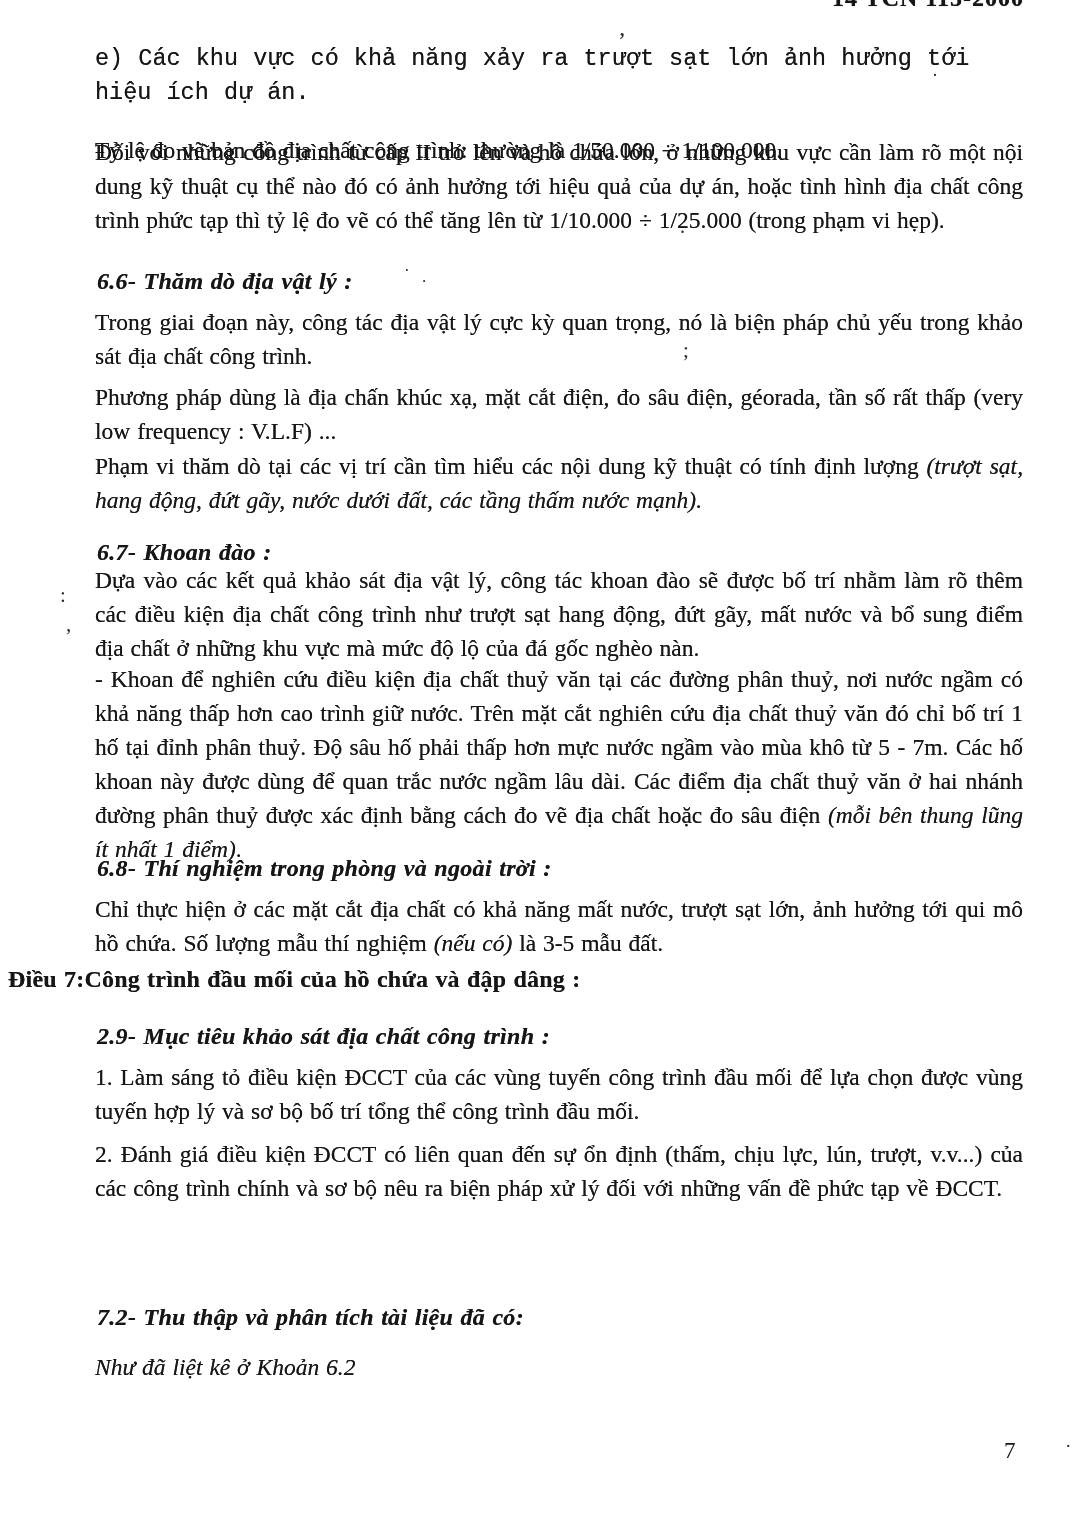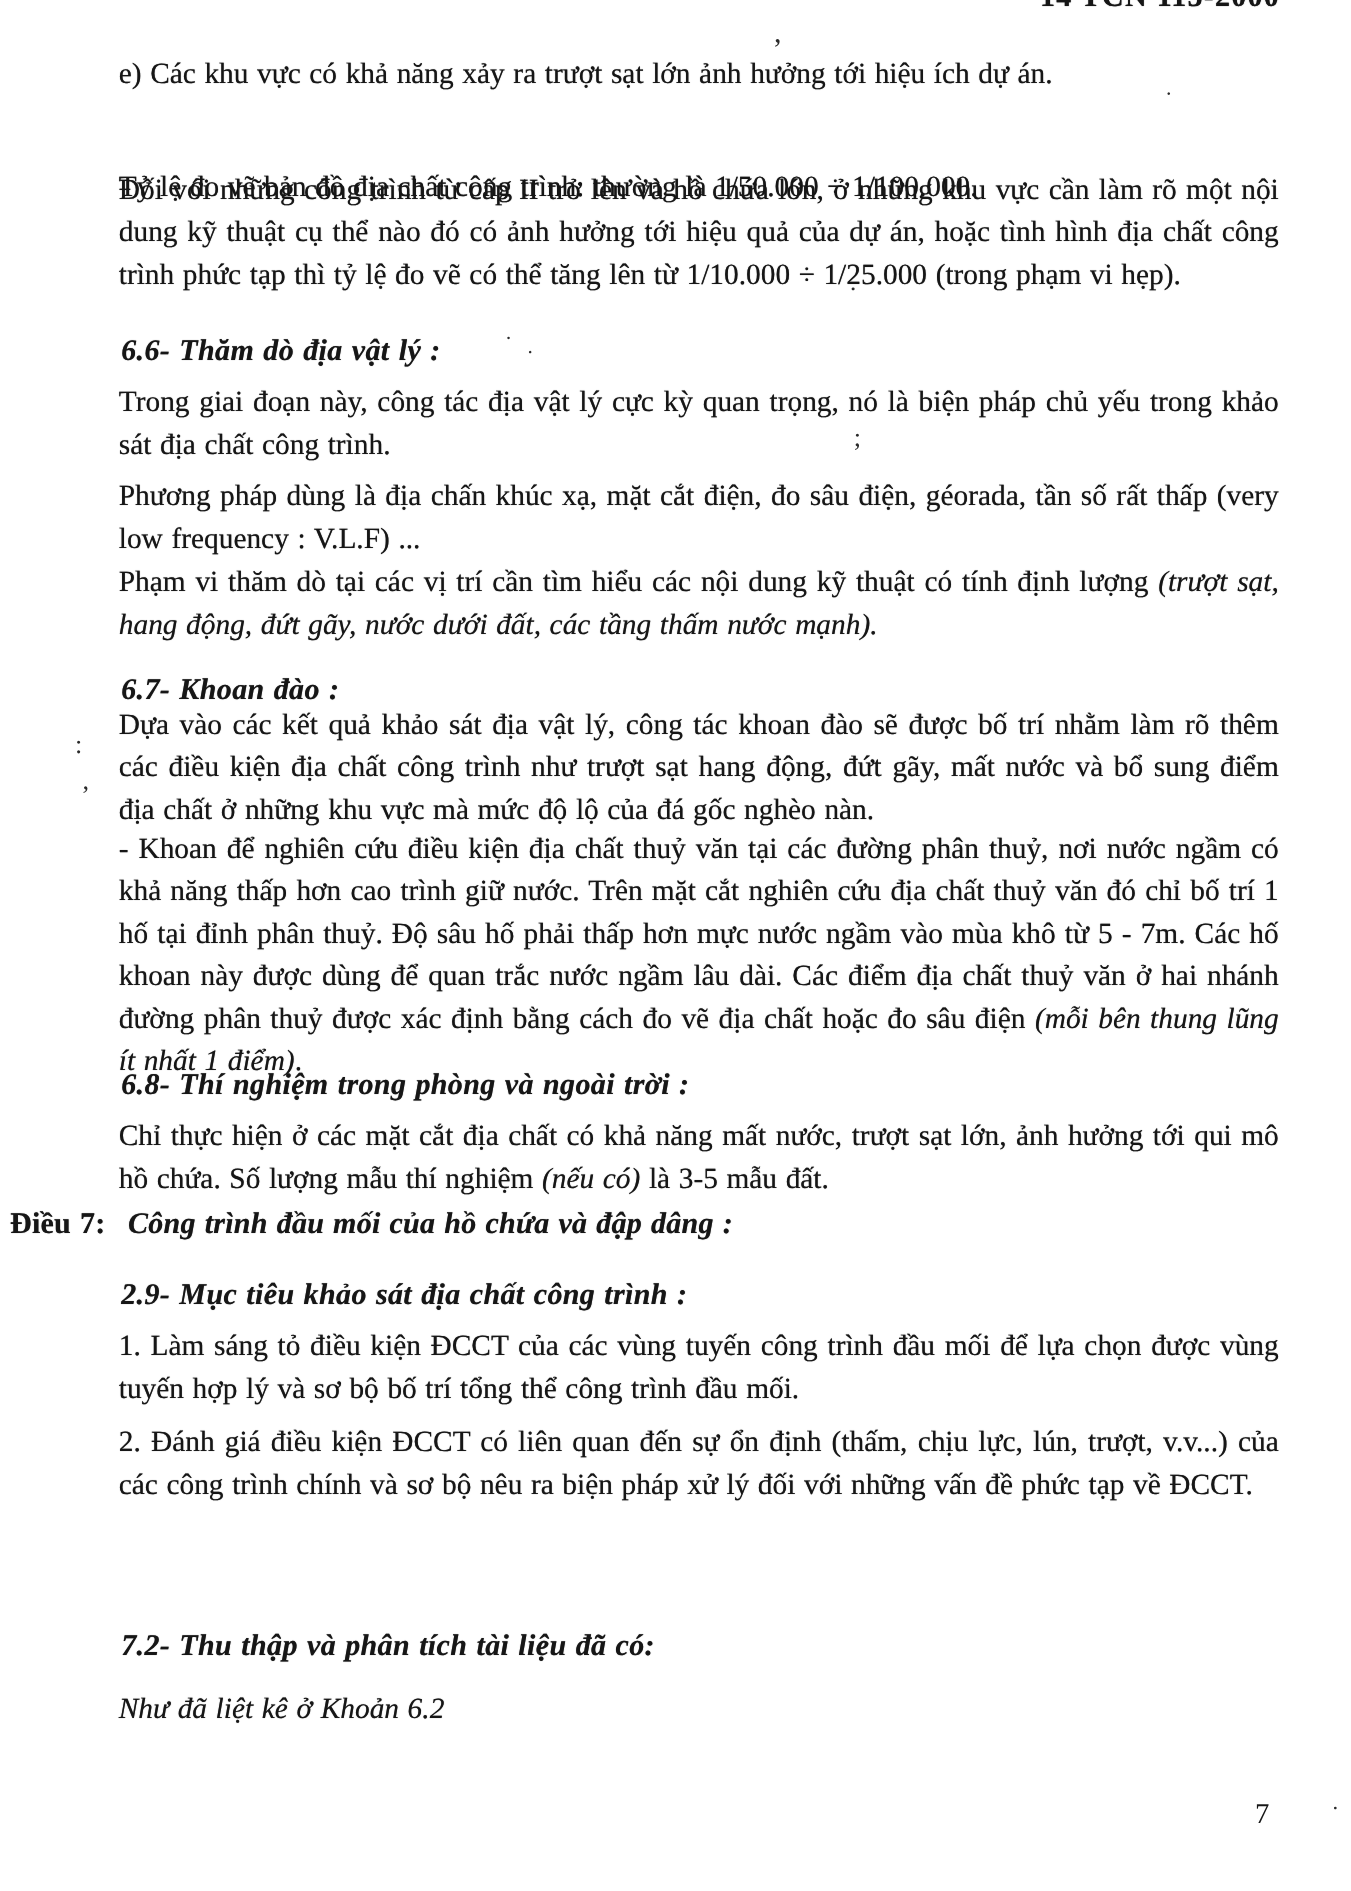--- a/index.html
+++ b/index.html
@@ -42,22 +42,20 @@
   }
   .article-line {
     left: 8px;
     width: 1015px;
     font-weight: bold;
     font-size: 24px;
     text-align: left;
     letter-spacing: 0.2px;
   }
   .article-title {
-    margin-left: 18px;
-    font-style: italic;
   }
   .it {
     font-style: italic;
   }
   .doc-code {
     position: absolute;
     top: -16px;
     right: 57px;
     font-weight: bold;
     font-size: 24px;
@@ -79,21 +77,21 @@
     font-family: "Liberation Serif", "DejaVu Serif", serif;
   }
 </style>
 </head>
 <body>
 
 <div class="page">
 
   <div class="doc-code">14 TCN 115-2000</div>
 
-  <div class="block single" style="top:42px;">e) Các khu vực có khả năng xảy ra trượt sạt lớn ảnh hưởng tới hiệu ích dự án.</div>
+  <div class="block single" style="top:42px;font-family:Liberation Mono, monospace;">e) Các khu vực có khả năng xảy ra trượt sạt lớn ảnh hưởng tới hiệu ích dự án.</div>
 
   <div class="block single" style="top:89px;margin-top:44px;">Tỷ lệ đo vẽ bản đồ địa chất công trình: thường là 1/50.000 ÷ 1/100.000.</div>
 
   <div class="block" style="top:135px;">Đối với những công trình từ cấp II trở lên và hồ chứa lớn, ở những khu vực cần làm rõ một nội dung kỹ thuật cụ thể nào đó có ảnh hưởng tới hiệu quả của dự án, hoặc tình hình địa chất công trình phức tạp thì tỷ lệ đo vẽ có thể tăng lên từ 1/10.000 ÷ 1/25.000 (trong phạm vi hẹp).</div>
 
   <div class="block heading" style="top:264px;">6.6- Thăm dò địa vật lý :</div>
 
   <div class="block" style="top:305px;">Trong giai đoạn này, công tác địa vật lý cực kỳ quan trọng, nó là biện pháp chủ yếu trong khảo sát địa chất công trình.</div>
 
   <div class="block" style="top:449px;"><span>Phạm vi thăm dò tại các vị trí cần tìm hiểu các nội dung kỹ thuật có tính định lượng </span><span class="it">(trượt sạt, hang động, đứt gãy, nước dưới đất, các tầng thấm nước mạnh).</span></div>

